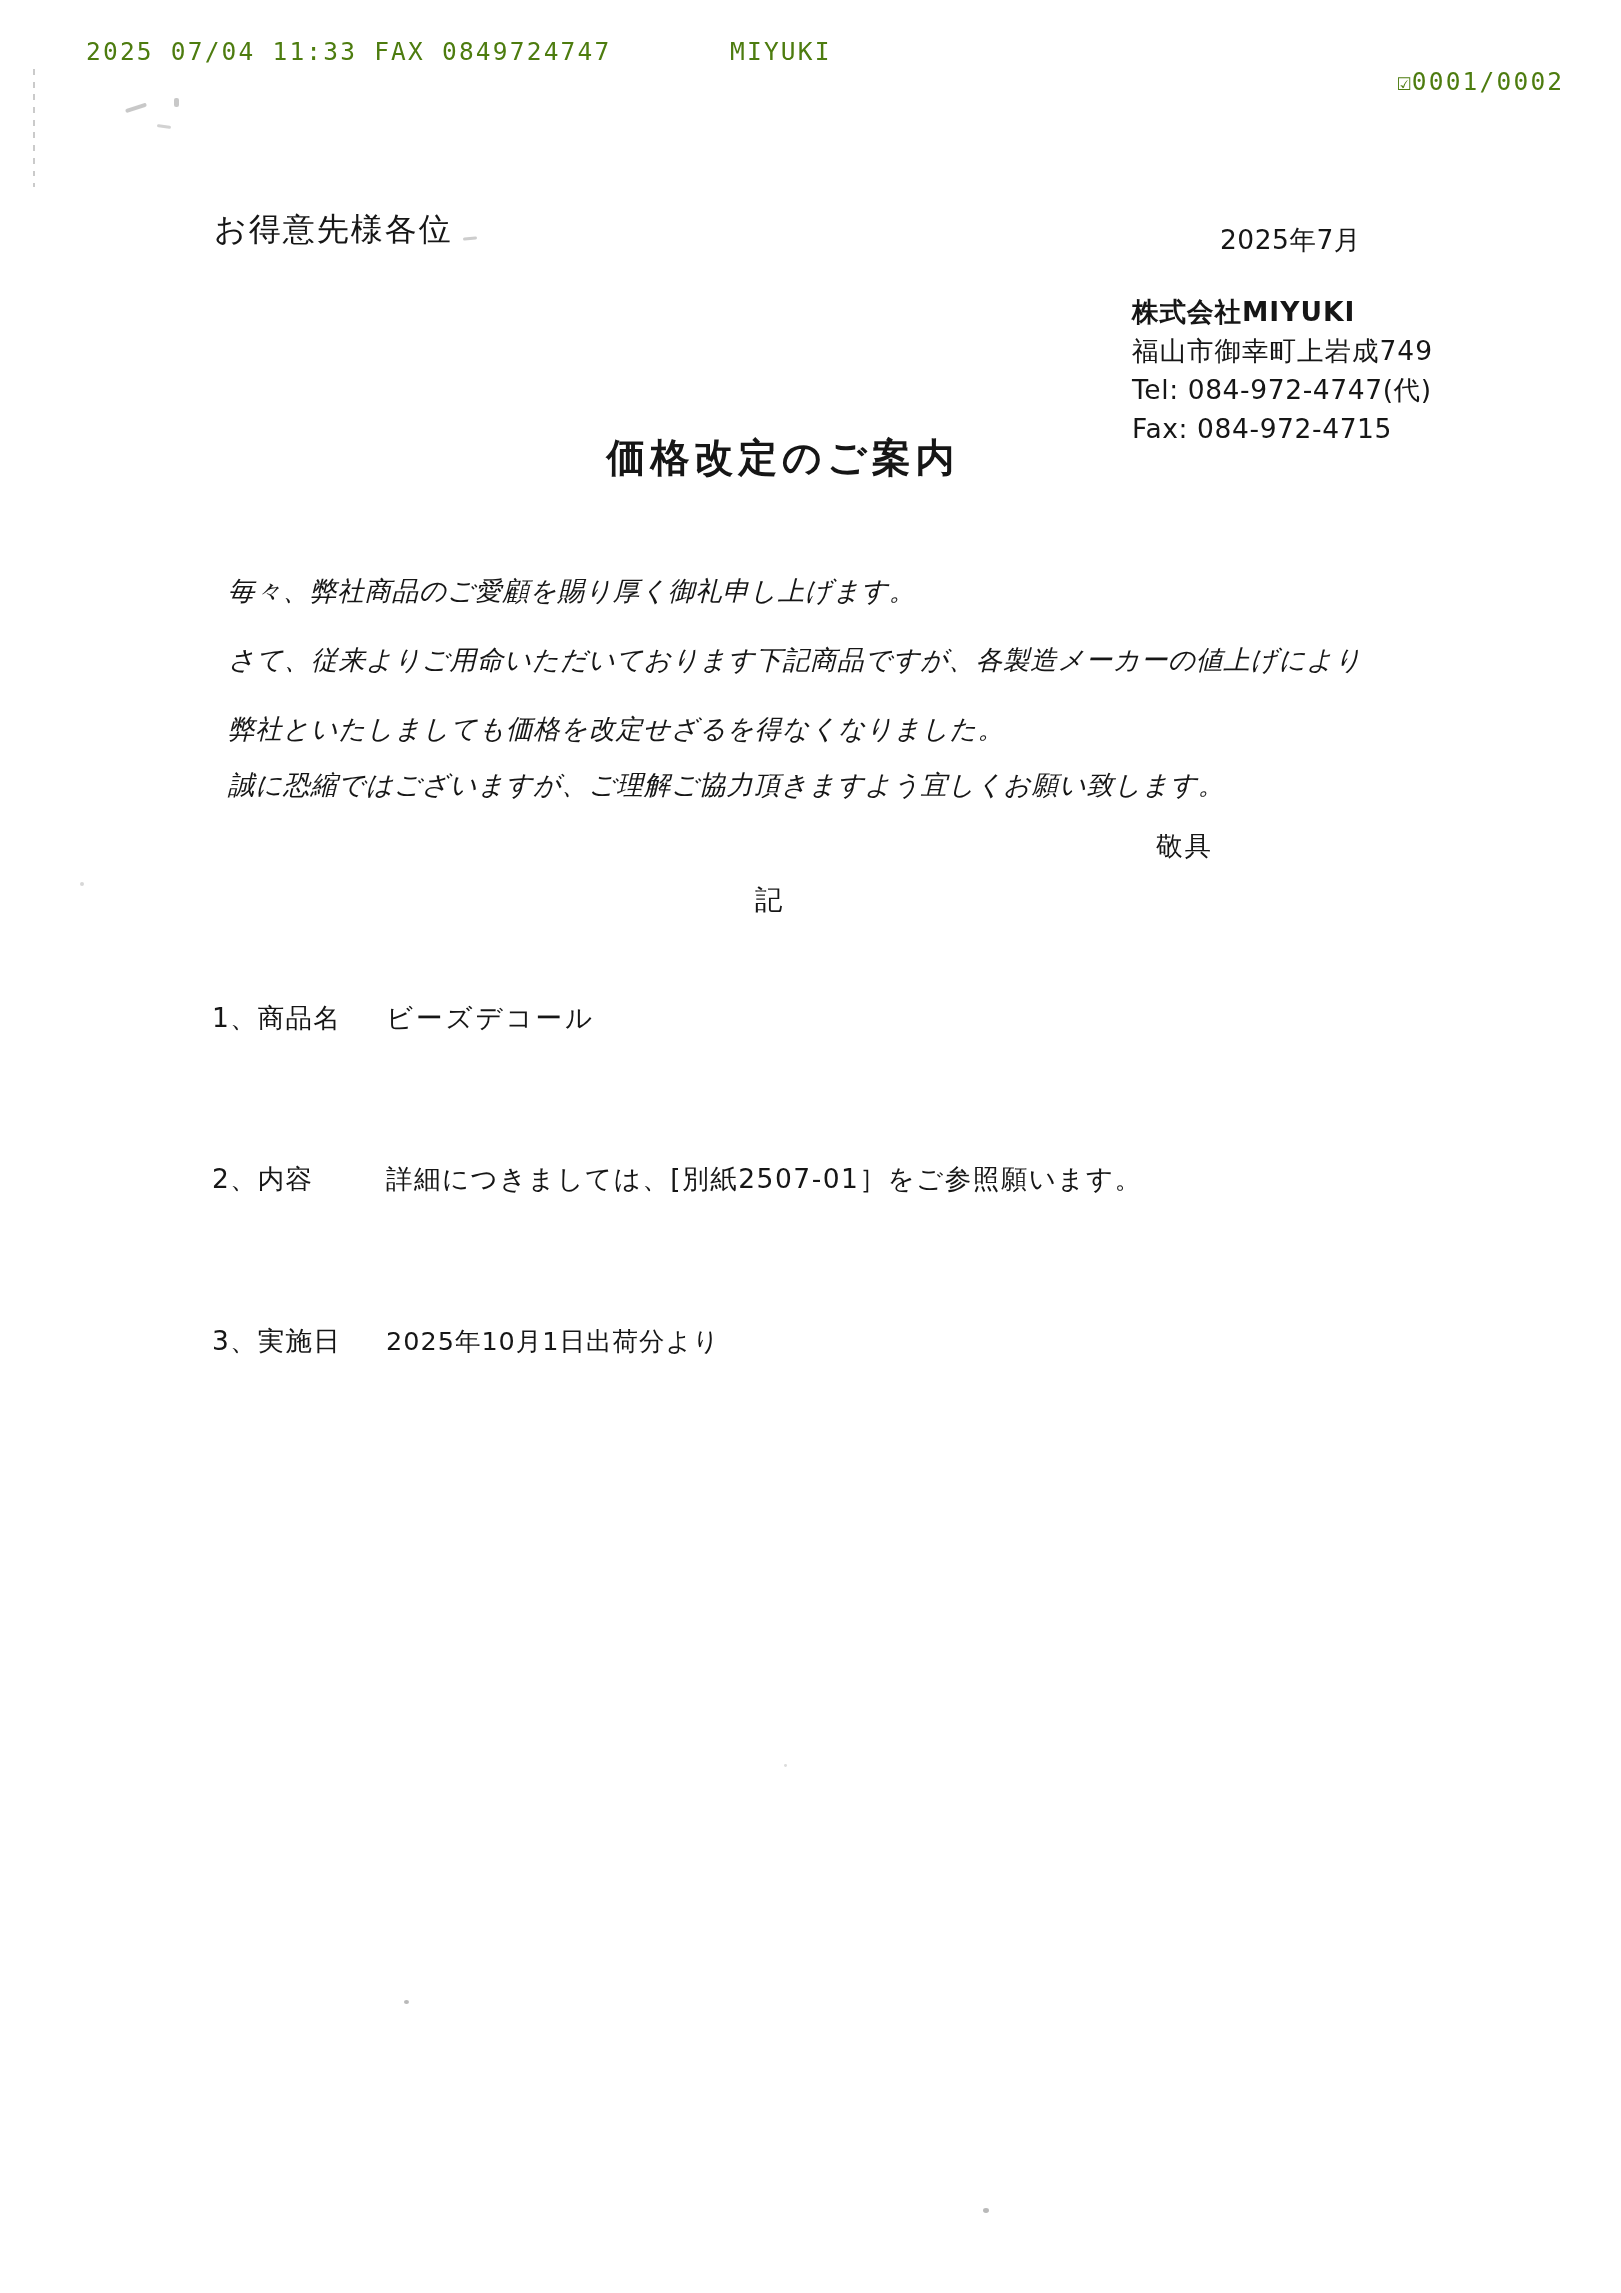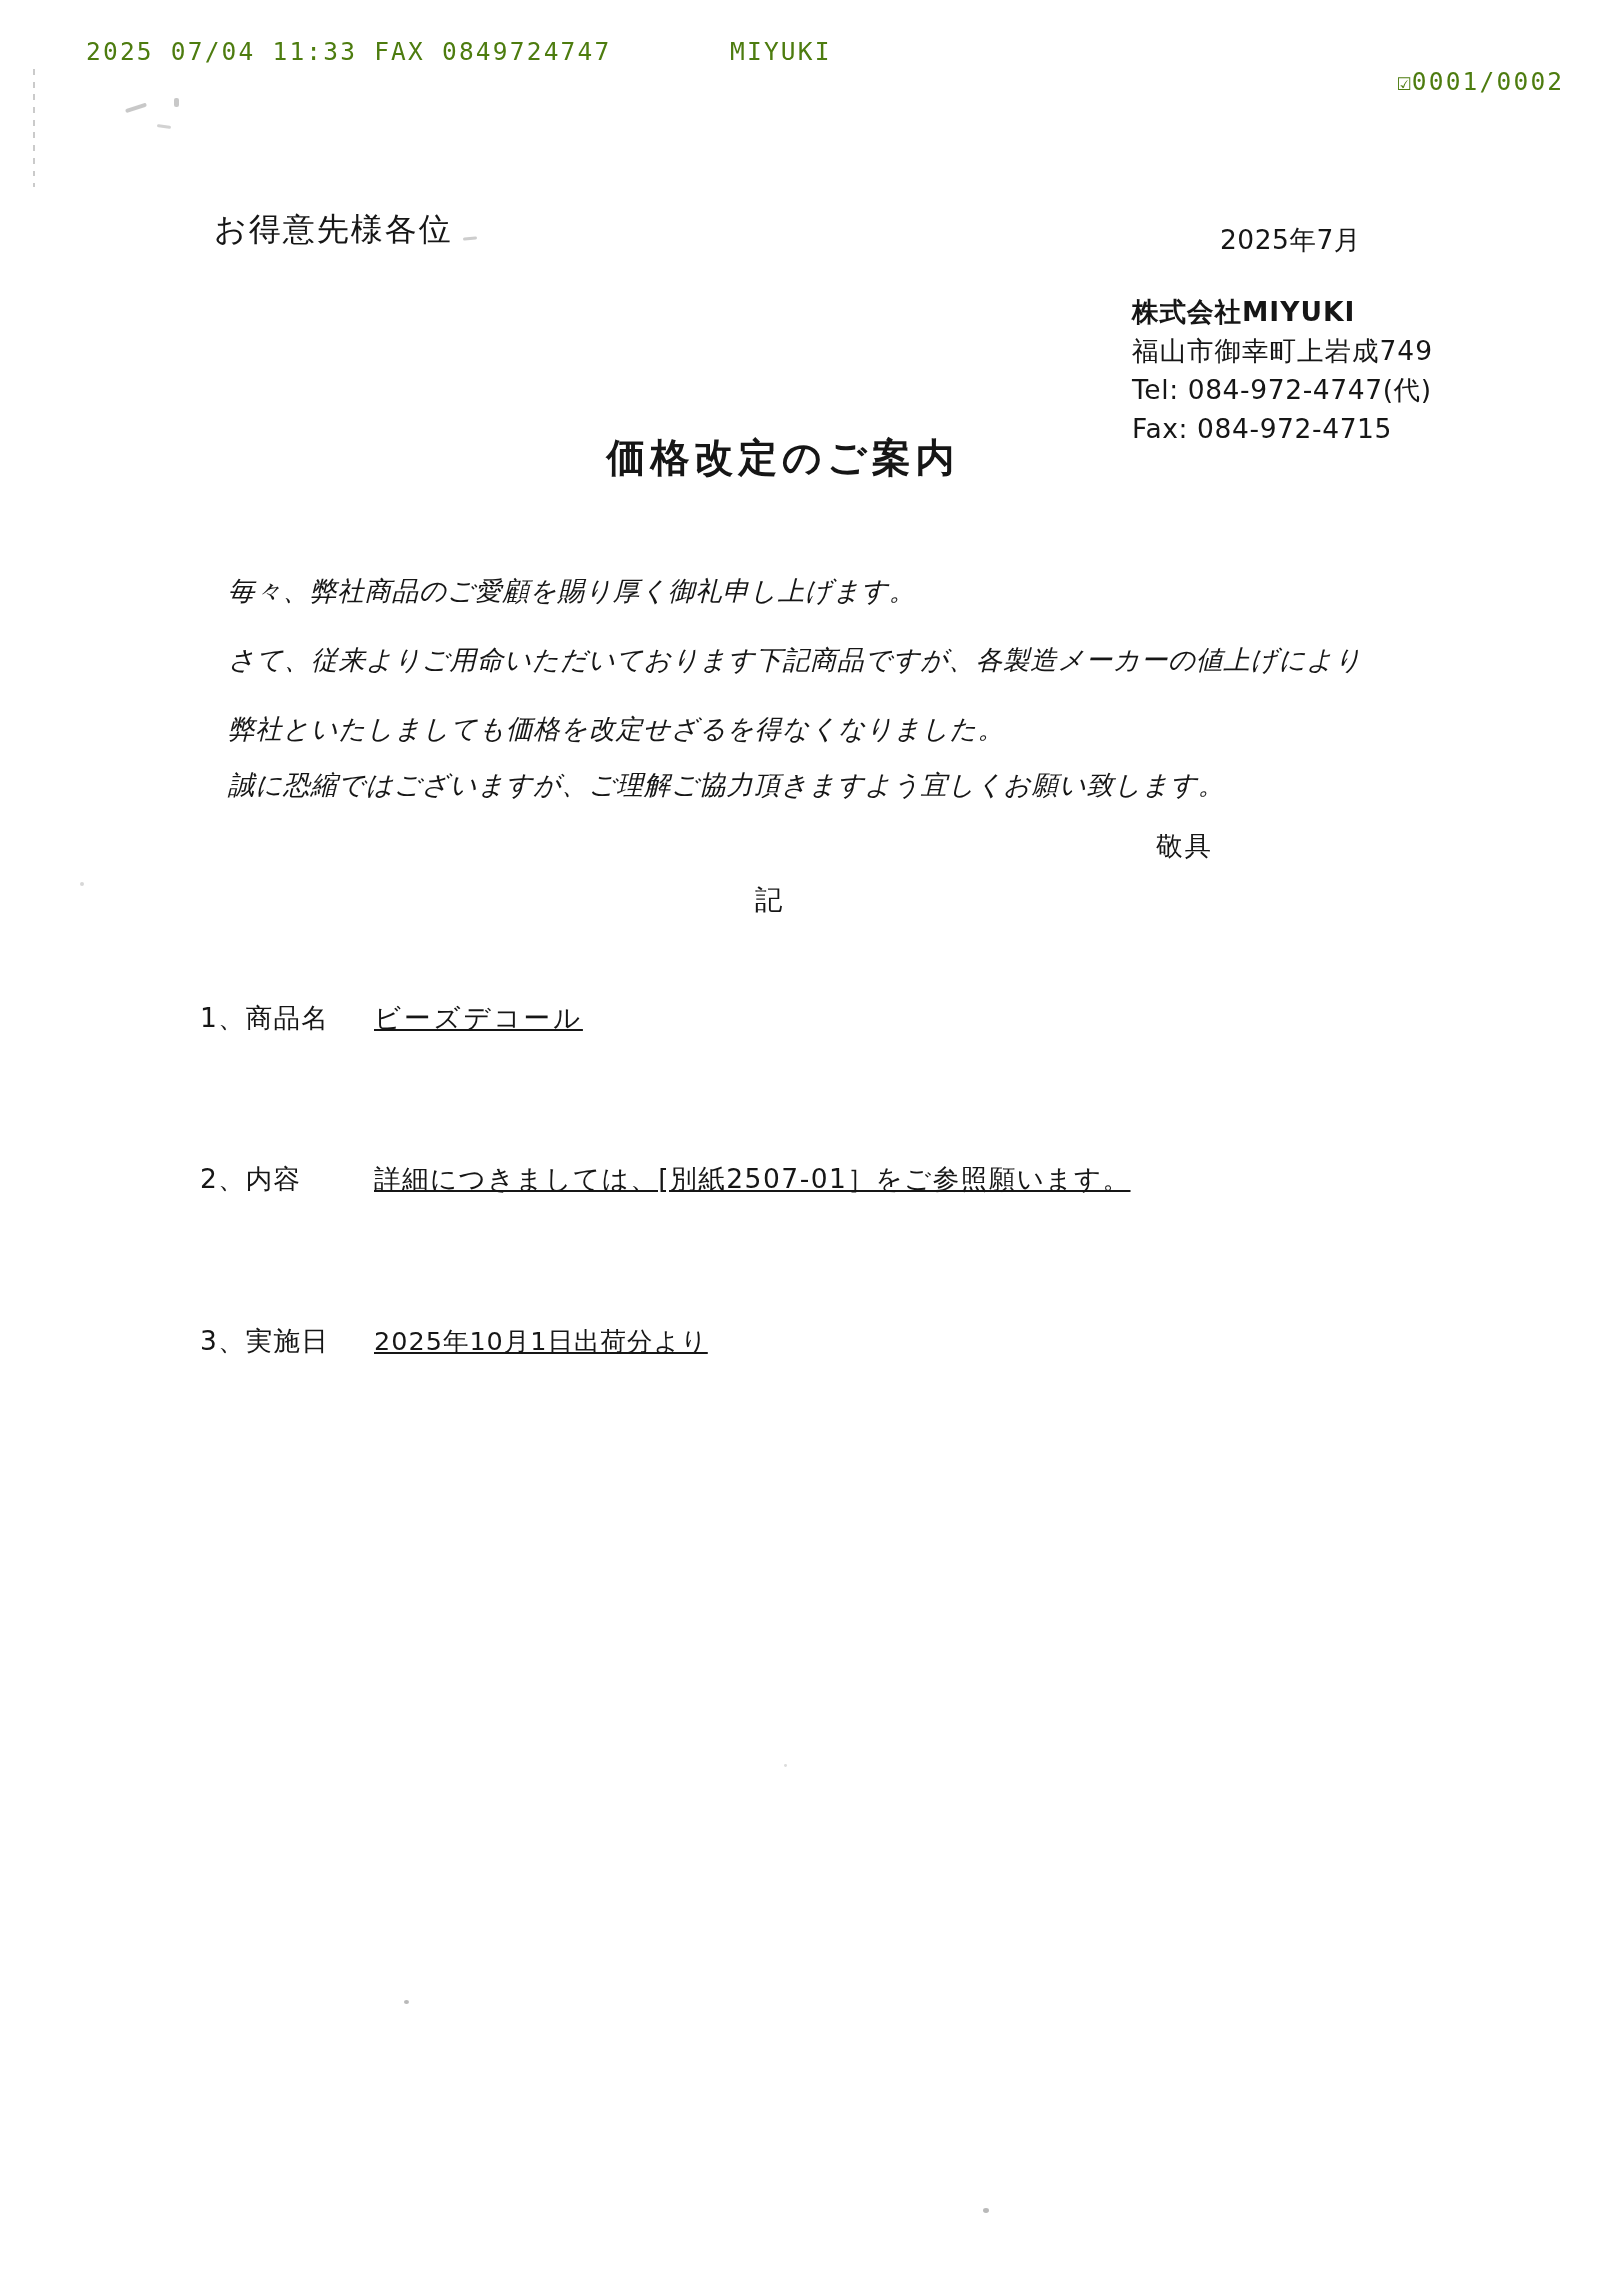--- a/index.html
+++ b/index.html
@@ -135,25 +135,24 @@
     position: absolute;
     left: 755px;
     top: 882px;
     font-size: 27.4px;
     letter-spacing: 2px;
   }
 
   
   .item {
     position: absolute;
-    left: 200px;
+    left: 212px;
     font-size: 26.5px;
     letter-spacing: 1.2px;
     white-space: nowrap;
-    text-decoration: underline;
   }
   .item .label {
     display: inline-block;
     width: 174px;
   }
   .item .value {
     letter-spacing: 1.5px;
   }
   .item-1 { top: 1000px; }
   .item-2 { top: 1161px; }

